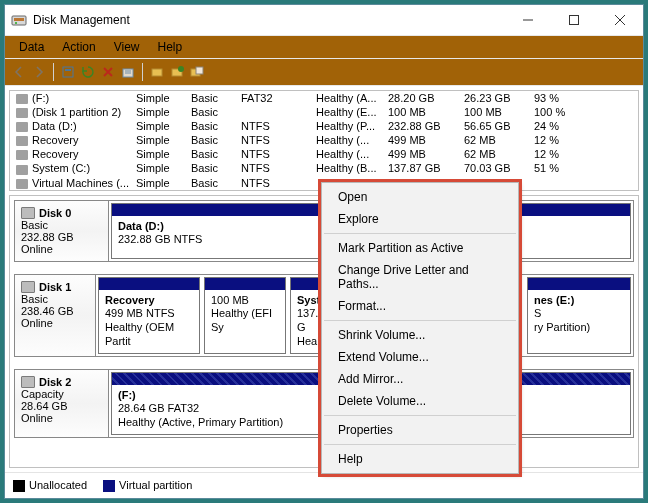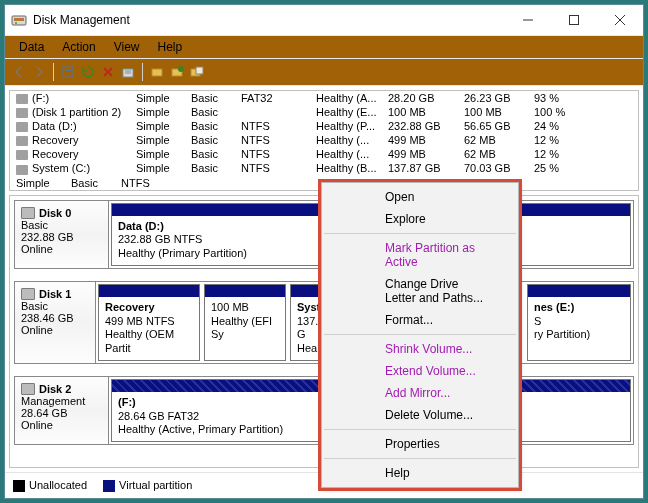--- a/index.html
+++ b/index.html
@@ -151,22 +151,22 @@
     left: 321px;
     top: 182px;
     width: 198px;
     background: #f2f2f2;
     border: 1px solid #b8b8b8;
     box-shadow: 2px 2px 4px rgba(0,0,0,.2);
     outline: 3px solid #d64a37;
     padding: 3px 0;
     font-size: 12px;
   }
-  .cm-item { padding: 4px 32px; color: #000; margin-left: 31px; }
-  .cm-item.disabled { color: #a21caf; }
+  .cm-item { padding: 4px 16px; color: #000; }
+  .cm-item.disabled { color: #000000; }
   .cm-sep { height: 1px; background: #d0d0d0; margin: 3px 2px; }
 </style>
 </head>
 <body>
 
 <div class="window">
   <div class="titlebar">
     <span class="app-icon">
       <svg viewBox="0 0 16 16">
           <rect x="1" y="4" width="14" height="9" rx="1" fill="#d8d8d8" stroke="#666"></rect>
@@ -310,23 +310,24 @@
             <div class="col-pct">12 %</div>
           </div>
           <div class="vol-row">
             <div class="col-vol"><span class="drive-ico"></span>System (C:)</div>
             <div class="col-layout">Simple</div>
             <div class="col-type">Basic</div>
             <div class="col-fs">NTFS</div>
             <div class="col-status">Healthy (B...</div>
             <div class="col-cap">137.87 GB</div>
             <div class="col-free">70.03 GB</div>
-            <div class="col-pct">25 %</div>
-          </div>
-          <div class="vol-row">
+            <div class="col-pct">51 %</div>
+          </div>
+          <div class="vol-row">
+            <div class="col-vol"><span class="drive-ico"></span>Virtual Machines (...</div>
             <div class="col-layout">Simple</div>
             <div class="col-type">Basic</div>
             <div class="col-fs">NTFS</div>
             <div class="col-status"></div>
             <div class="col-cap"></div>
             <div class="col-free"></div>
             <div class="col-pct"></div>
           </div>
         </div>
     </div>
@@ -339,21 +340,20 @@
               <span>Basic</span>
               <span>232.88 GB</span>
               <span>Online</span>
             </div>
             <div style="display: flex; flex: 1 1 0%;">
               <div class="part" style="width: 520px;">
                 <div class="bar"></div>
                 <div class="ptxt">
                   <div class="pname">Data  (D:)</div>
                   <div>232.88 GB NTFS</div>
-                  <div>Healthy (Primary Partition)</div>
                 </div>
               </div>
             </div>
           </div>
           <div class="disk-row">
             <div class="disk-label">
               <span class="dname"><span class="disk-ico"></span>Disk 1</span>
               <span>Basic</span>
               <span>238.46 GB</span>
               <span>Online</span>
@@ -392,21 +392,21 @@
                   <div class="pname">nes  (E:)</div>
                   <div>S</div>
                   <div>ry Partition)</div>
                 </div>
               </div>
             </div>
           </div>
           <div class="disk-row">
             <div class="disk-label">
               <span class="dname"><span class="disk-ico"></span>Disk 2</span>
-              <span>Management</span>
+              <span>Capacity</span>
               <span>28.64 GB</span>
               <span>Online</span>
             </div>
             <div style="display: flex; flex: 1 1 0%;">
               <div class="part hatched" style="width: 520px;">
                 <div class="bar"></div>
                 <div class="ptxt">
                   <div class="pname">(F:)</div>
                   <div>28.64 GB FAT32</div>
                   <div>Healthy (Active, Primary Partition)</div>

